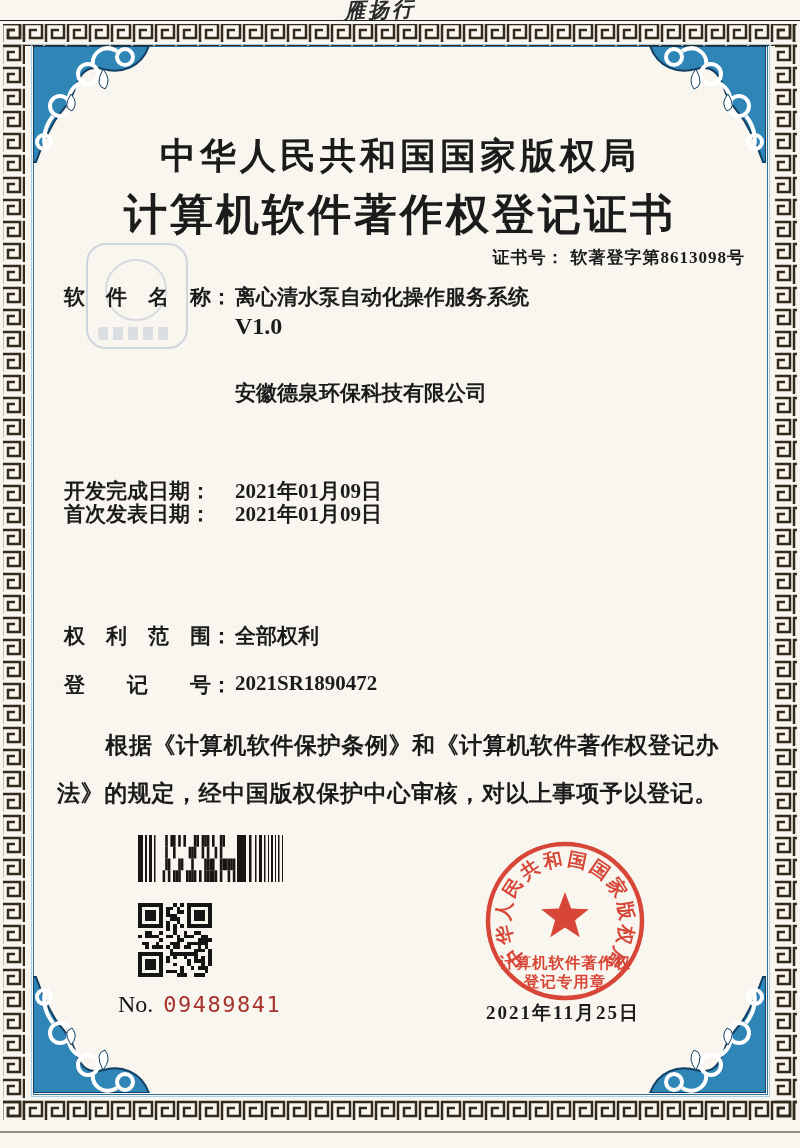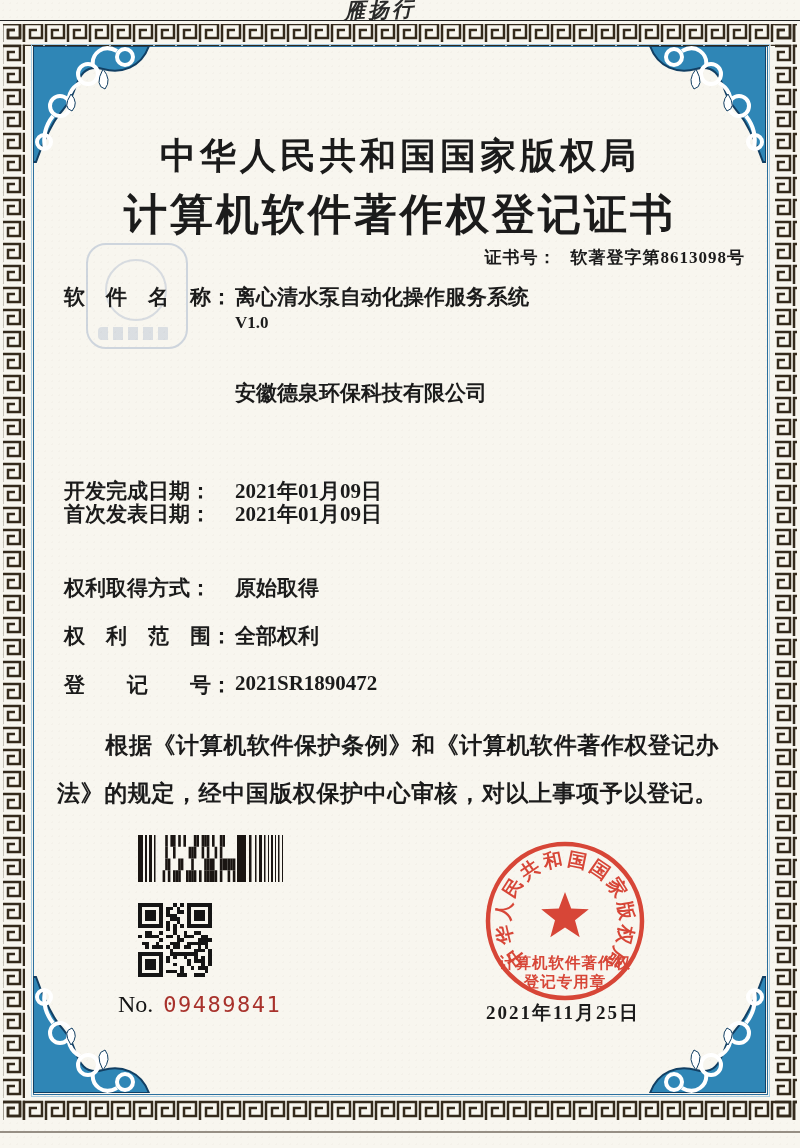--- a/index.html
+++ b/index.html
@@ -28,25 +28,25 @@
           border:2px solid rgba(130,152,188,0.28);}
   .emboss::after{content:"";position:absolute;left:10px;bottom:7px;width:72px;height:13px;
           background:repeating-linear-gradient(90deg,rgba(130,152,188,0.25) 0 10px,transparent 10px 15px);
           border-radius:4px;}
   
   .authority{position:absolute;left:0;top:132px;width:100%;text-align:center;font-size:36px;font-weight:800;
              letter-spacing:4px;z-index:3;font-family:Liberation Mono, monospace;}
   .cert-title{position:absolute;left:0;top:186px;width:100%;text-align:center;font-size:43px;font-weight:800;
               letter-spacing:3px;z-index:3;}
   .cert-no{position:absolute;right:55px;top:246px;font-size:17px;font-weight:700;z-index:3;letter-spacing:1px;}
-  .cert-no .lbl{margin-right:14px;}
+  .cert-no .lbl{margin-right:6px;}
   
   .row{position:absolute;left:64px;font-size:21px;font-weight:700;white-space:nowrap;z-index:3;}
   .row .val{position:absolute;left:171px;top:0;white-space:nowrap;}
-  .r1{top:283px;} .r1v2{position:absolute;left:235px;top:313px;font-size:17px;font-weight:700;z-index:3;}
+  .r1{top:283px;} .r1v2{position:absolute;left:235px;top:313px;font-size:24px;font-weight:700;z-index:3;}
   .r2{top:379px;} .r3{top:477px;} .r4{top:500px;text-align:right;} .r5{top:574px;} .r6{top:622px;} .r7{top:671px;}
   
   .statement{position:absolute;left:57px;top:722px;width:662px;font-size:23px;font-weight:600;
              line-height:48px;text-indent:2.1em;letter-spacing:0.6px;z-index:3;}
   
   .barcode{position:absolute;left:138px;top:835px;z-index:3;}
   .qrcode{position:absolute;left:138px;top:903px;z-index:3;}
   
   .serial{position:absolute;left:118px;top:991px;font-size:24px;z-index:3;}
   .serial .no{font-family:"Liberation Serif",serif;color:#141414;margin-right:10px;}
@@ -144,24 +144,20 @@
   <div class="row r2">
     <span class="val">安徽德泉环保科技有限公司</span>
   </div>
   <div class="row r3">
     <span class="lbl">开发完成日期：</span>
     <span class="val">2021年01月09日</span>
   </div>
   <div class="row r4">
     <span class="lbl">首次发表日期：</span>
     <span class="val">2021年01月09日</span>
-  </div>
-  <div class="row r5">
-    <span class="lbl">权利取得方式：</span>
-    <span class="val">原始取得</span>
   </div>
   <div class="row r6">
     <span class="lbl">权　利　范　围：</span>
     <span class="val">全部权利</span>
   </div>
   <div class="row r7">
     <span class="lbl">登　　记　　号：</span>
     <span class="val">2021SR1890472</span>
   </div>
 

